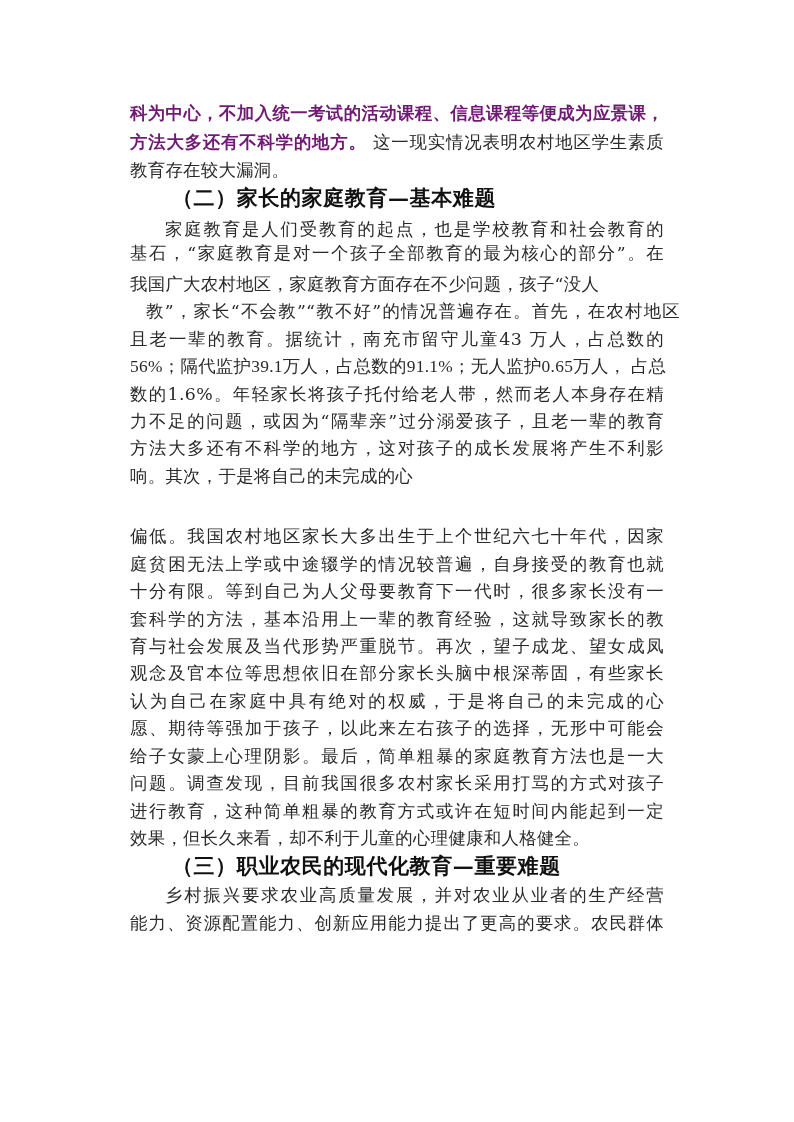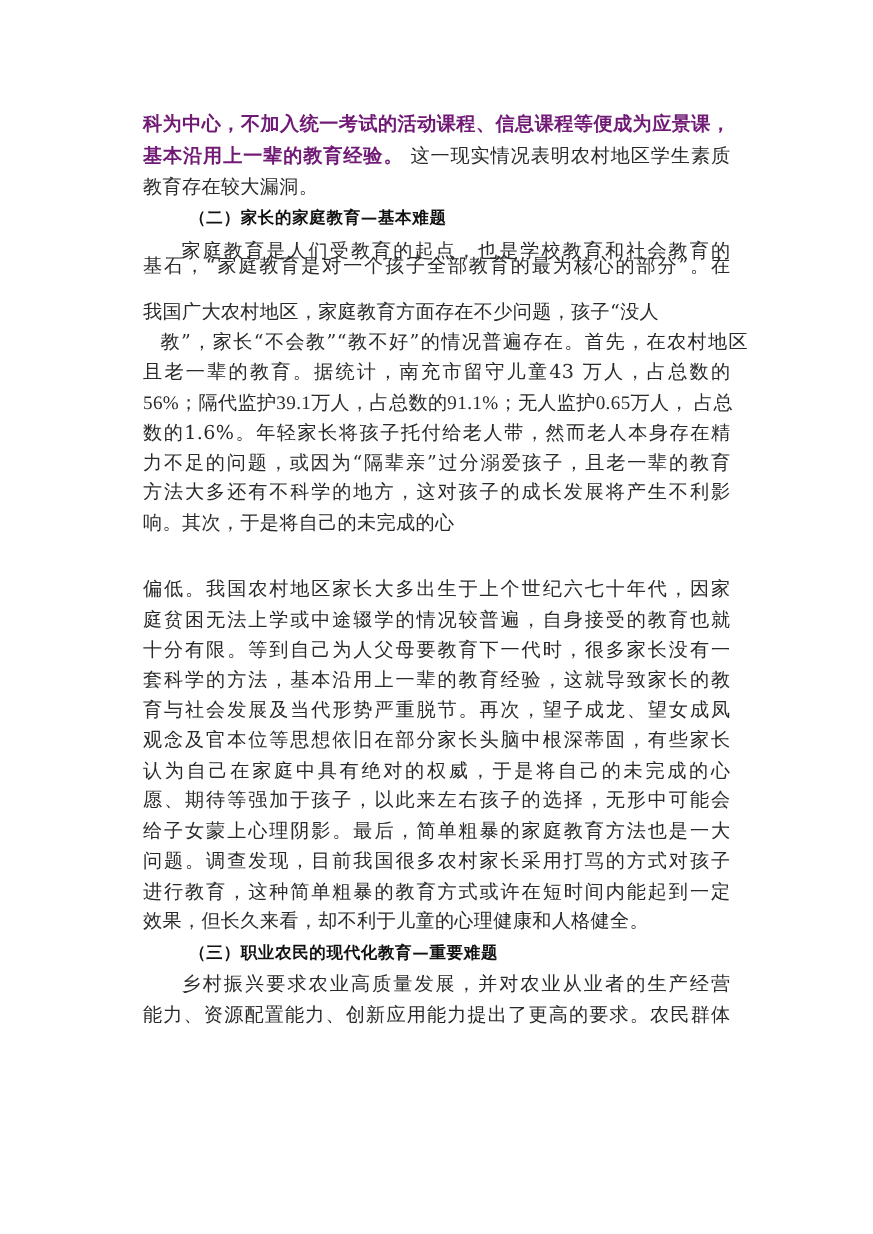--- a/index.html
+++ b/index.html
@@ -29,42 +29,42 @@
       letter-spacing: 0.3px;
       text-align: justify;
       text-align-last: justify;
     }
     .line.last { text-align-last: left; }
     .line.indent { left: 35px; width: 499px; }
     .bold { font-weight: bold; color: #701a75; }
     .heading {
       position: absolute;
       left: 42px;
-      font-size: 15px;
+      font-size: 21px;
       line-height: 22px;
       font-weight: bold;
       color: #111;
       white-space: nowrap;
       letter-spacing: 0.6px;
     }
     .mixed { text-align-last: justify; }
   </style>
 </head>
 <body>
 
 <div class="page">
 
   <div class="line bold" style="top:102px;">科为中心，不加入统一考试的活动课程、信息课程等便成为应景课，</div>
-  <div class="line mixed" style="top:131px;"><span class="bold">基本沿用上一辈的教育经验。</span><span> 这一现实情况表明农村地区学生素质</span></div>
+  <div class="line mixed" style="top:131px;"><span class="bold">方法大多还有不科学的地方。</span><span> 这一现实情况表明农村地区学生素质</span></div>
   <div class="line last" style="top:159px;">教育存在较大漏洞。</div>
 
   <div class="heading" style="top:187px;">（二）家长的家庭教育—基本难题</div>
 
   <div class="line indent" style="top:218px;">家庭教育是人们受教育的起点，也是学校教育和社会教育的</div>
-  <div class="line" style="top:231px;">基石，“家庭教育是对一个孩子全部教育的最为核心的部分”。在</div>
+  <div class="line" style="top:242px;">基石，“家庭教育是对一个孩子全部教育的最为核心的部分”。在</div>
   <div class="line last" style="top:273px;">我国广大农村地区，家庭教育方面存在不少问题，孩子“没人</div>
   <div class="line" style="top:300px;margin-left:16px;">教”，家长“不会教”“教不好”的情况普遍存在。首先，在农村地区</div>
   <div class="line" style="top:328px;">且老一辈的教育。据统计，南充市留守儿童43 万人，占总数的</div>
   <div class="line" style="top:355px;font-family:Liberation Serif, serif;">56%；隔代监护39.1万人，占总数的91.1%；无人监护0.65万人， 占总</div>
   <div class="line" style="top:383px;">数的1.6%。年轻家长将孩子托付给老人带，然而老人本身存在精</div>
   <div class="line" style="top:410px;">力不足的问题，或因为“隔辈亲”过分溺爱孩子，且老一辈的教育</div>
   <div class="line" style="top:437px;">方法大多还有不科学的地方，这对孩子的成长发展将产生不利影</div>
   <div class="line last" style="top:465px;">响。其次，于是将自己的未完成的心</div>
 
   <div class="line" style="top:525px;">偏低。我国农村地区家长大多出生于上个世纪六七十年代，因家</div>

